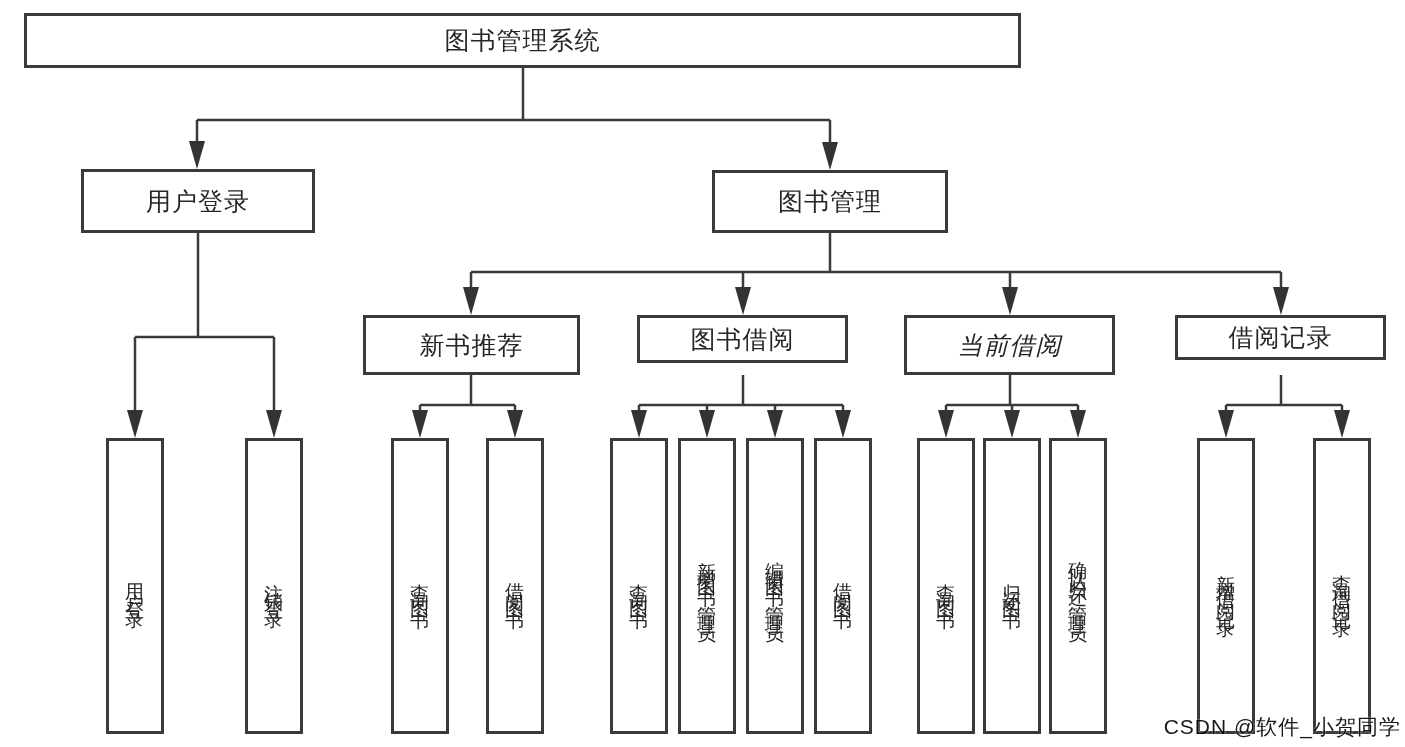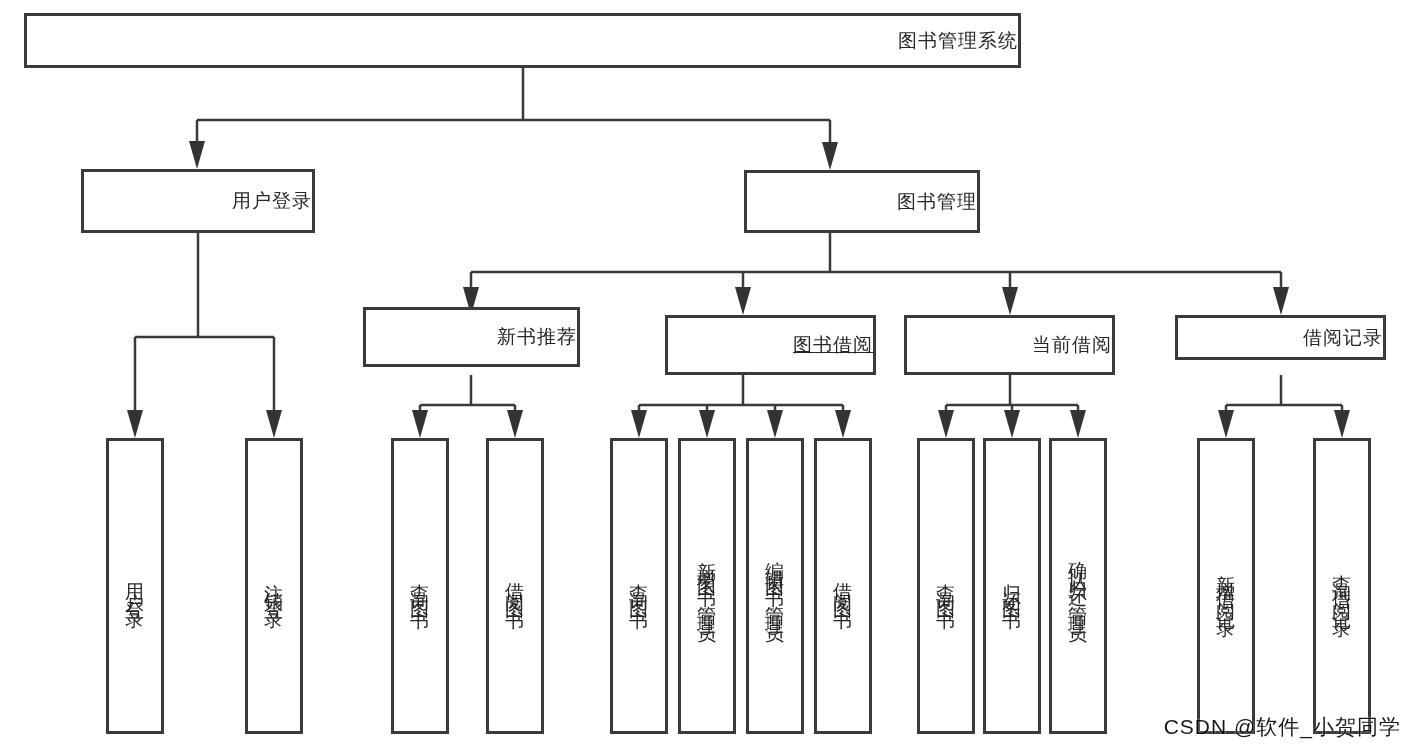--- a/index.html
+++ b/index.html
@@ -21,42 +21,41 @@
     box-sizing: border-box;
     background: #ffffff;
     border: 3px solid #3a3a3a;
     display: flex;
     align-items: center;
     justify-content: center;
     z-index: 1;
     color: #262626;
   }
   .node-h {
-    font-size: 19px;
+    font-size: 25px;
     letter-spacing: 1px;
-    justify-content: flex-end;
   }
   .leaf {
     width: 58px;
     height: 296px;
     top: 438px;
   }
   .leaf span {
     writing-mode: vertical-rl;
     line-height: 1;
     font-size: 19px;
     letter-spacing: 9px;
     color: #262626;
   }
   .root-box   { left: 24px;  top: 13px;  width: 997px; height: 55px; }
   .l2-a       { left: 81px;  top: 169px; width: 234px; height: 64px; }
-  .l2-b       { left: 712px; top: 170px; width: 236px; height: 63px; margin-left: 32px; }
-  .l3-a       { left: 363px; top: 307px; width: 217px; height: 60px; }
-  .l3-b       { left: 665px; top: 315px; width: 211px; height: 60px; text-decoration: underline; }
-  .l3-c       { left: 904px; top: 315px; width: 211px; height: 60px; }
+  .l2-b       { left: 712px; top: 170px; width: 236px; height: 63px; }
+  .l3-a       { left: 363px; top: 315px; width: 217px; height: 60px; }
+  .l3-b       { left: 637px; top: 315px; width: 211px; height: 48px; }
+  .l3-c       { left: 904px; top: 315px; width: 211px; height: 60px; font-style: italic; }
   .l3-d       { left: 1175px; top: 315px; width: 211px; height: 45px; }
   .g1-1 { left: 106px; }  .g1-2 { left: 245px; }
   .g2-1 { left: 391px; }  .g2-2 { left: 486px; }
   .g3-1 { left: 610px; }  .g3-2 { left: 678px; }  .g3-3 { left: 746px; }  .g3-4 { left: 814px; }
   .g4-1 { left: 917px; }  .g4-2 { left: 983px; }  .g4-3 { left: 1049px; }
   .g5-1 { left: 1197px; } .g5-2 { left: 1313px; }
   .watermark {
     position: absolute;
     right: 4px;
     bottom: 6px;

